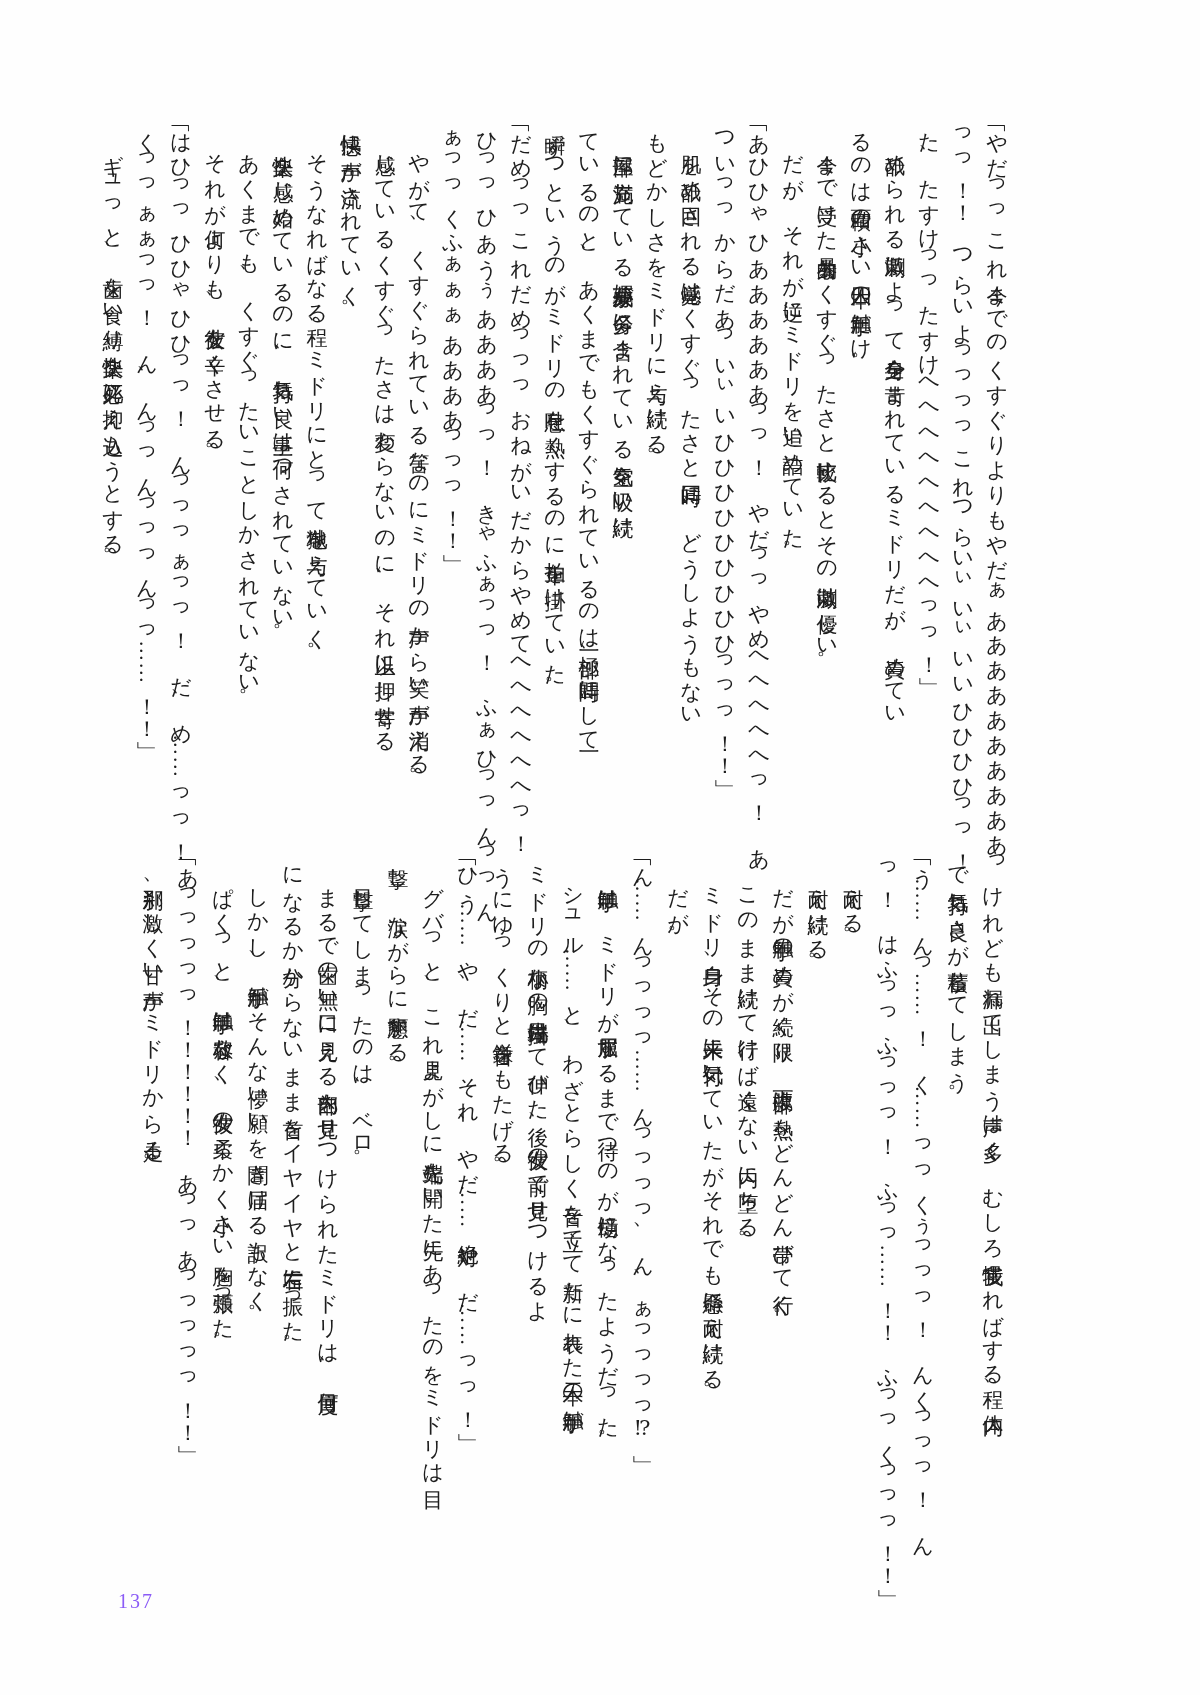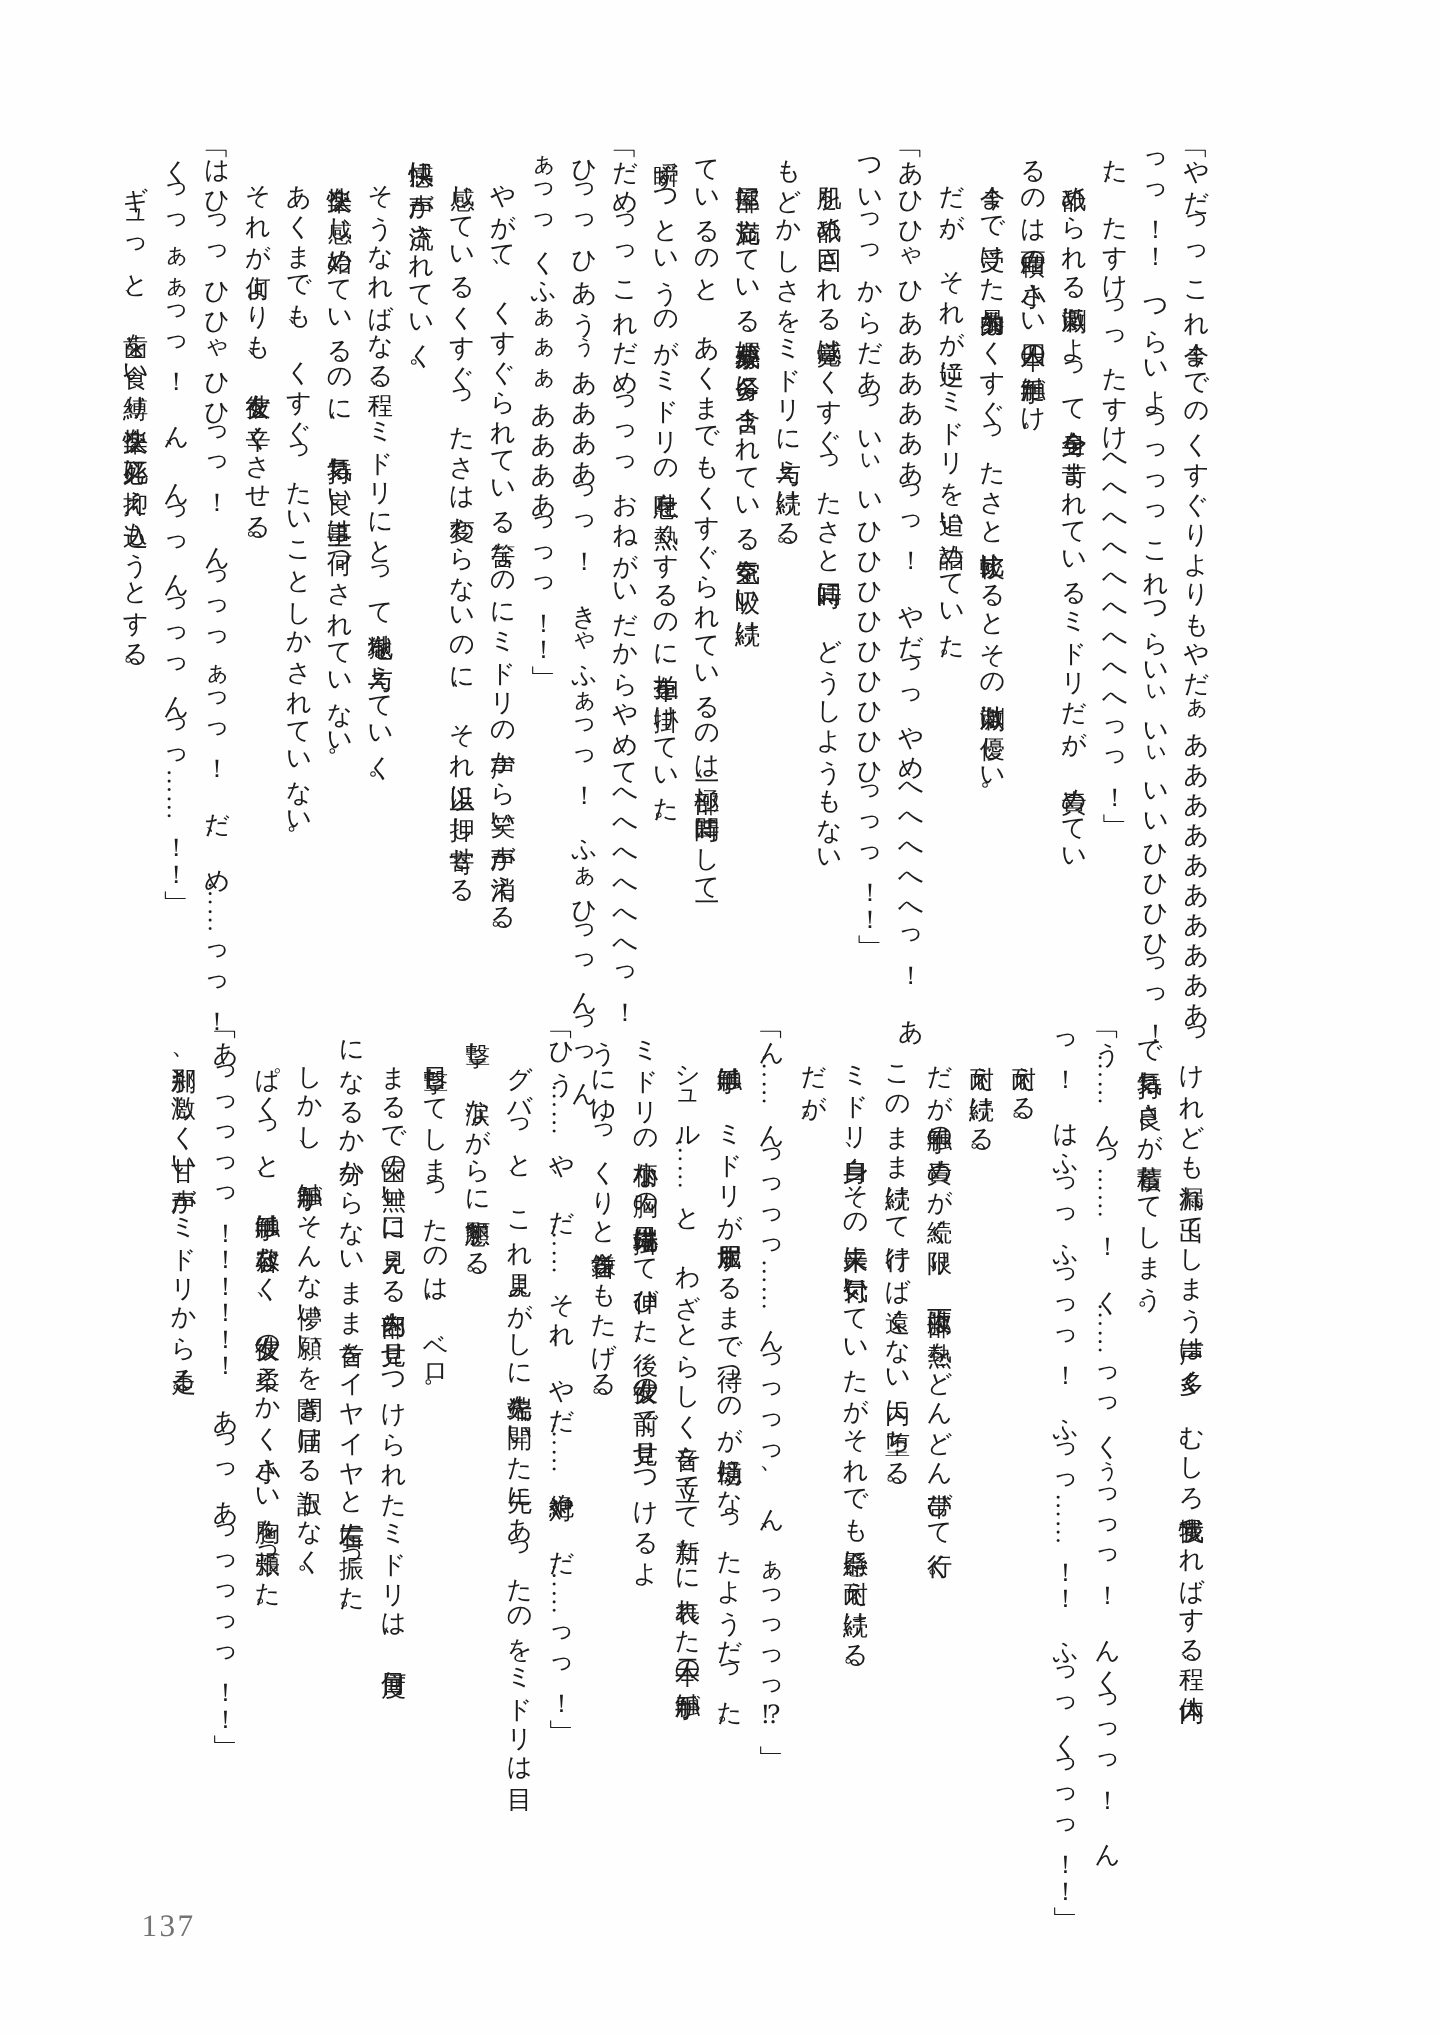--- a/index.html
+++ b/index.html
@@ -29,22 +29,22 @@
   #top-block { top: 118px; right: 186px; height: 712px; }
   #top-block .col { line-height: 34px; }
   #bottom-block { top: 852px; right: 190px; height: 690px; }
   #bottom-block .col { line-height: 35px; }
   .col.indent { text-indent: 1em; }
   .pageno {
     position: absolute;
     left: 118px;
     top: 1590px;
     font-family: "Liberation Serif", "DejaVu Serif", serif;
-    font-size: 26px;
-    color: #737373;
+    font-size: 20px;
+    color: #8b5cf6;
     letter-spacing: 2px;
   }
 </style>
 </head>
 <body style="background: rgb(254, 254, 254);">
 
 <div id="top-block" class="vblock" style="color: rgb(29, 29, 29);">
     <div class="col">「やだっっこれ今までのくすぐりよりもやだぁああああああああああっ</div>
     <div class="col">っっ！！　つらいよっっっっこれつらいぃいぃいいひひひひっっ！</div>
     <div class="col">た、たすけっったすけへへへへへへへへへっっ！」</div>

